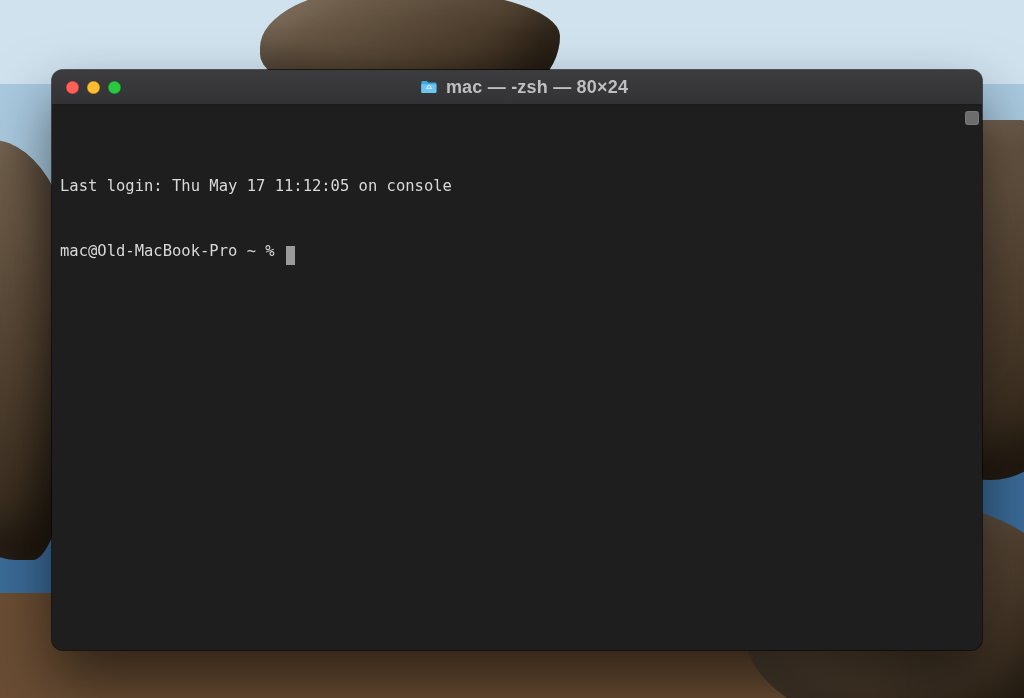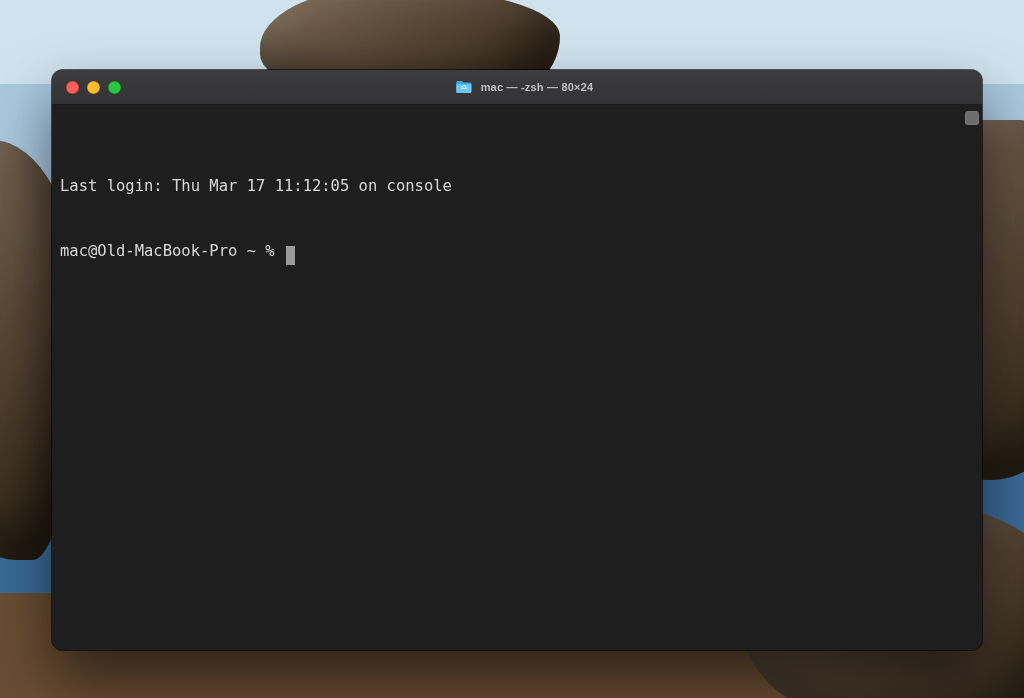--- a/index.html
+++ b/index.html
@@ -64,21 +64,21 @@
     box-shadow:inset 0 0 0 .5px rgba(0,0,0,.35);
   }
   .dot.red{background:#ff5f57;}
   .dot.yellow{background:#febc2e;}
   .dot.green{background:#28c840;}
   .title-center{
     flex:1;
     display:flex;align-items:center;justify-content:center;
     gap:8px;
     color:#bfbfbf;
-    font-size:11px;font-weight:600;
+    font-size:18px;font-weight:600;
     letter-spacing:.2px;
     padding-right:72px; 
   }
   .folder-icon svg{display:block}
 
   .term-body{
     position:relative;
     background:#1e1e1e;
     color:#d8d8d8;
     height:calc(100% - 34px);
@@ -127,19 +127,19 @@
           <path d="M1.3 4.3h15.1v7.2c0 .9-.7 1.6-1.6 1.6H2.9c-.9 0-1.6-.7-1.6-1.6V4.3z" fill="#6cc6ef"></path>
           <path d="M6.2 8.2h5.6M7.1 6.7l1.9-1.5 1.9 1.5" stroke="#ffffff" stroke-width="1" fill="none" stroke-linecap="round" stroke-linejoin="round" opacity=".85"></path>
         </svg>
       </span>
       <span>mac — -zsh — 80×24</span>
     </div>
   </div>
 
   <div class="term-body">
     <div class="scroll-thumb"></div>
-    <div>Last login: Thu Mar 17 11:12:05 on console</div>
+    <div>Last login: Thu May 17 11:12:05 on console</div>
     <div class="prompt-line">
       <span>mac@Old-MacBook-Pro ~ % </span><span class="cursor"></span>
     </div>
   </div>
 
 </div>
 
 </body></html>

